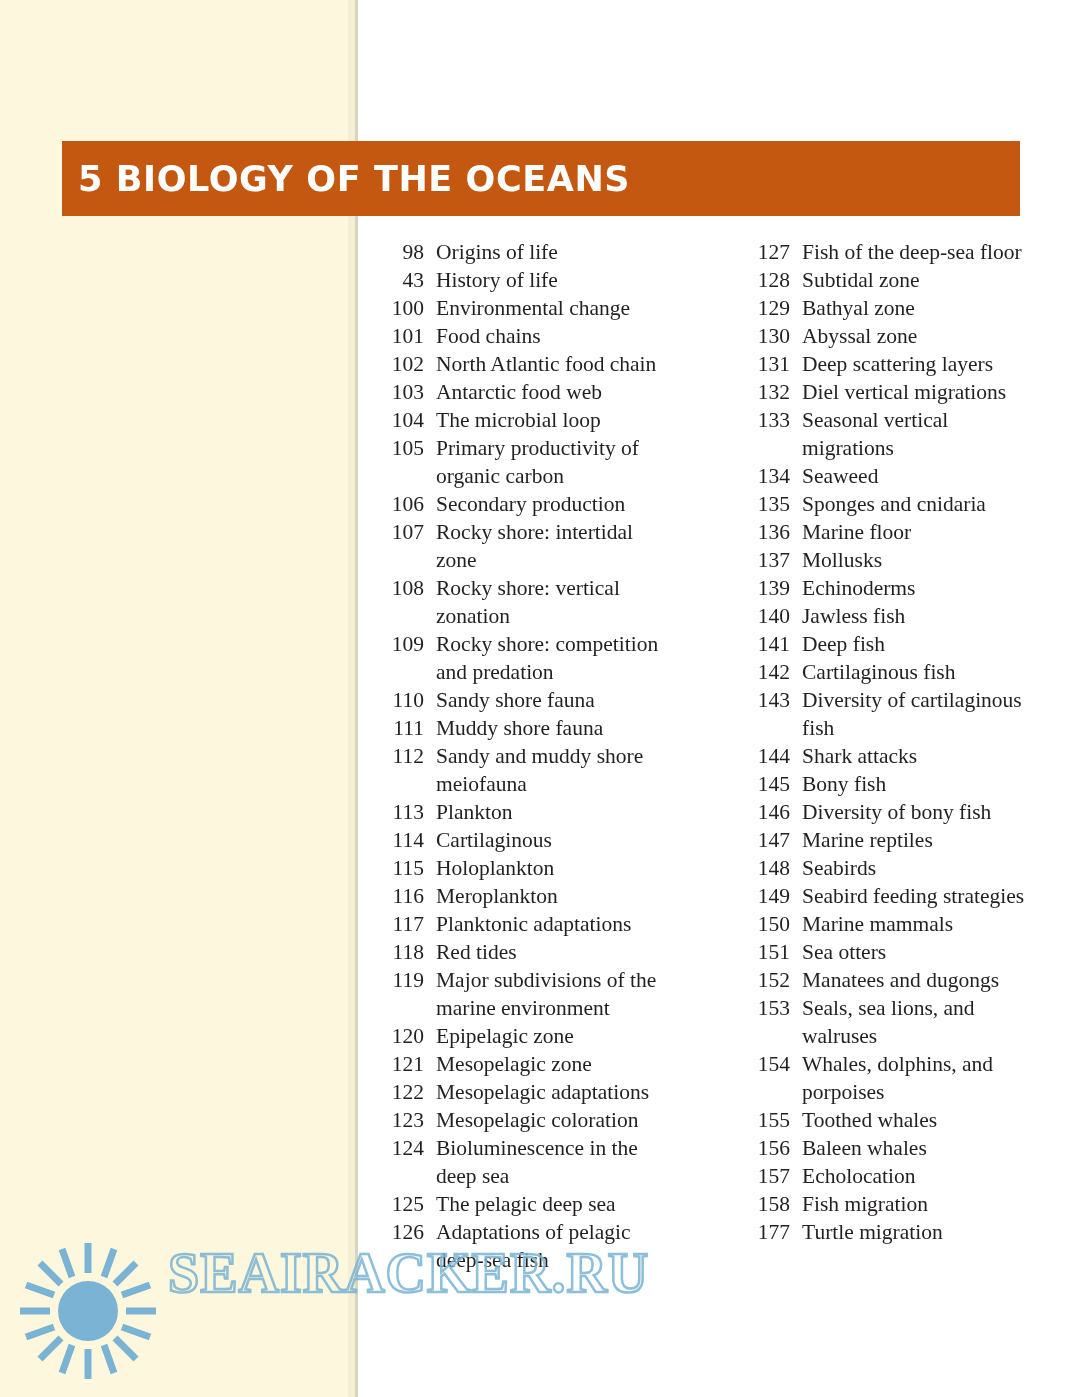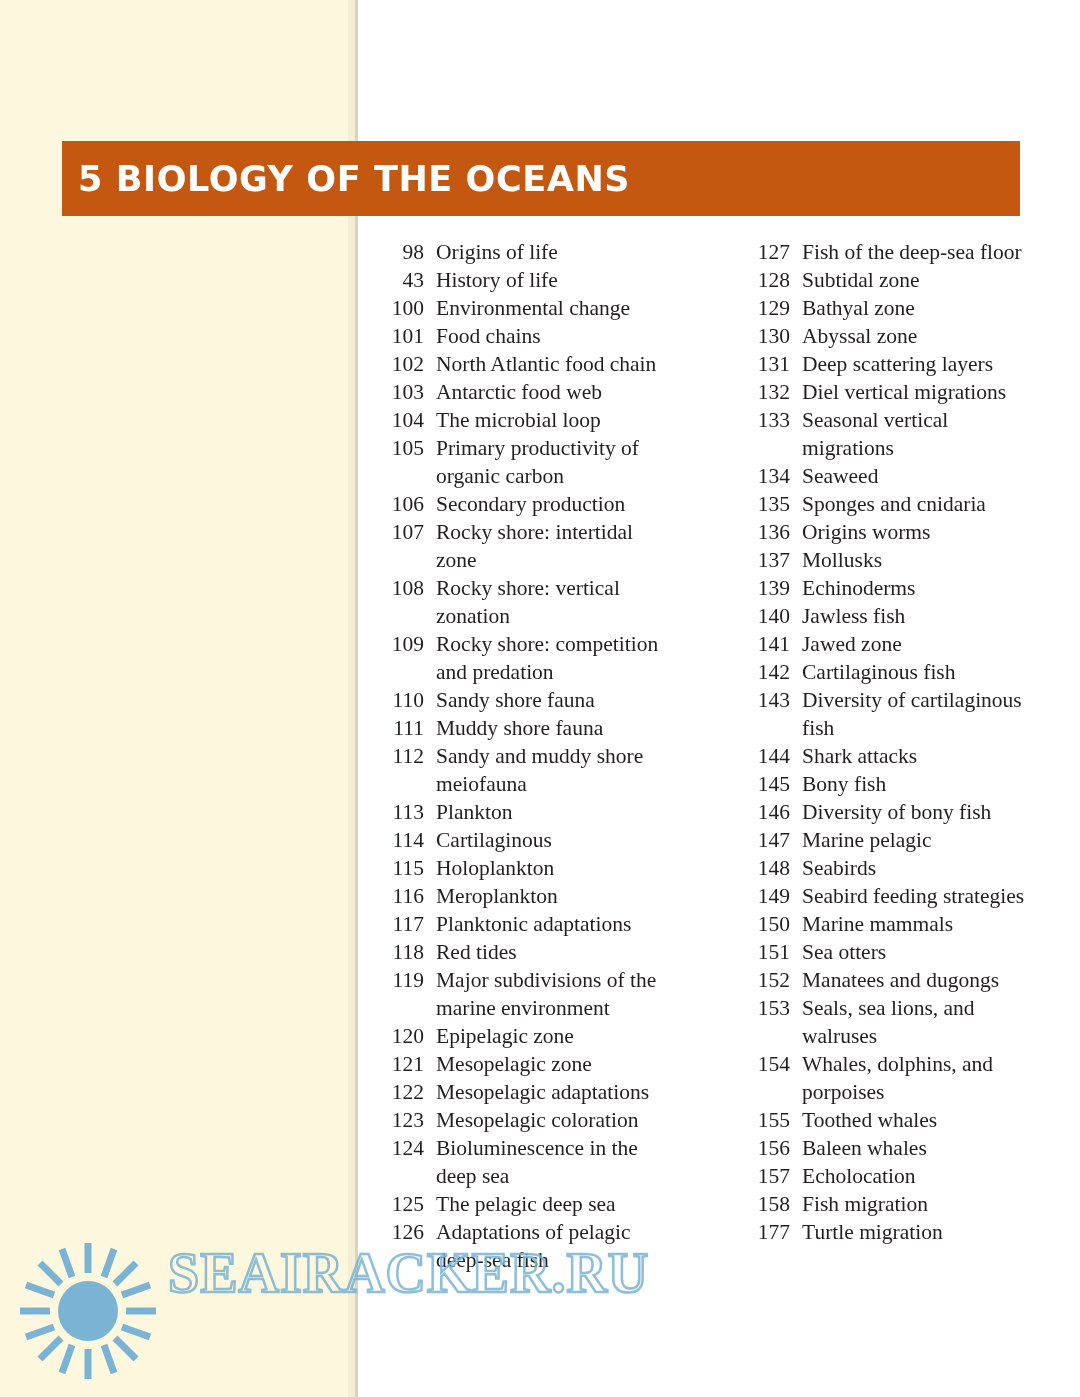--- a/index.html
+++ b/index.html
@@ -282,37 +282,37 @@
       <div class="toc-entry">
         <span class="toc-num">134</span>
         <span class="toc-label">Seaweed</span>
       </div>
       <div class="toc-entry">
         <span class="toc-num">135</span>
         <span class="toc-label">Sponges and cnidaria</span>
       </div>
       <div class="toc-entry">
         <span class="toc-num">136</span>
-        <span class="toc-label">Origins worms</span>
+        <span class="toc-label">Marine floor</span>
       </div>
       <div class="toc-entry">
         <span class="toc-num">137</span>
         <span class="toc-label">Mollusks</span>
       </div>
       <div class="toc-entry">
         <span class="toc-num">139</span>
         <span class="toc-label">Echinoderms</span>
       </div>
       <div class="toc-entry">
         <span class="toc-num">140</span>
         <span class="toc-label">Jawless fish</span>
       </div>
       <div class="toc-entry">
         <span class="toc-num">141</span>
-        <span class="toc-label">Jawed zone</span>
+        <span class="toc-label">Deep fish</span>
       </div>
       <div class="toc-entry">
         <span class="toc-num">142</span>
         <span class="toc-label">Cartilaginous fish</span>
       </div>
       <div class="toc-entry">
         <span class="toc-num">143</span>
         <span class="toc-label">Diversity of cartilaginous fish</span>
       </div>
       <div class="toc-entry">
@@ -322,21 +322,21 @@
       <div class="toc-entry">
         <span class="toc-num">145</span>
         <span class="toc-label">Bony fish</span>
       </div>
       <div class="toc-entry">
         <span class="toc-num">146</span>
         <span class="toc-label">Diversity of bony fish</span>
       </div>
       <div class="toc-entry">
         <span class="toc-num">147</span>
-        <span class="toc-label">Marine pelagic</span>
+        <span class="toc-label">Marine reptiles</span>
       </div>
       <div class="toc-entry">
         <span class="toc-num">148</span>
         <span class="toc-label">Seabirds</span>
       </div>
       <div class="toc-entry">
         <span class="toc-num">149</span>
         <span class="toc-label">Seabird feeding strategies</span>
       </div>
       <div class="toc-entry">

